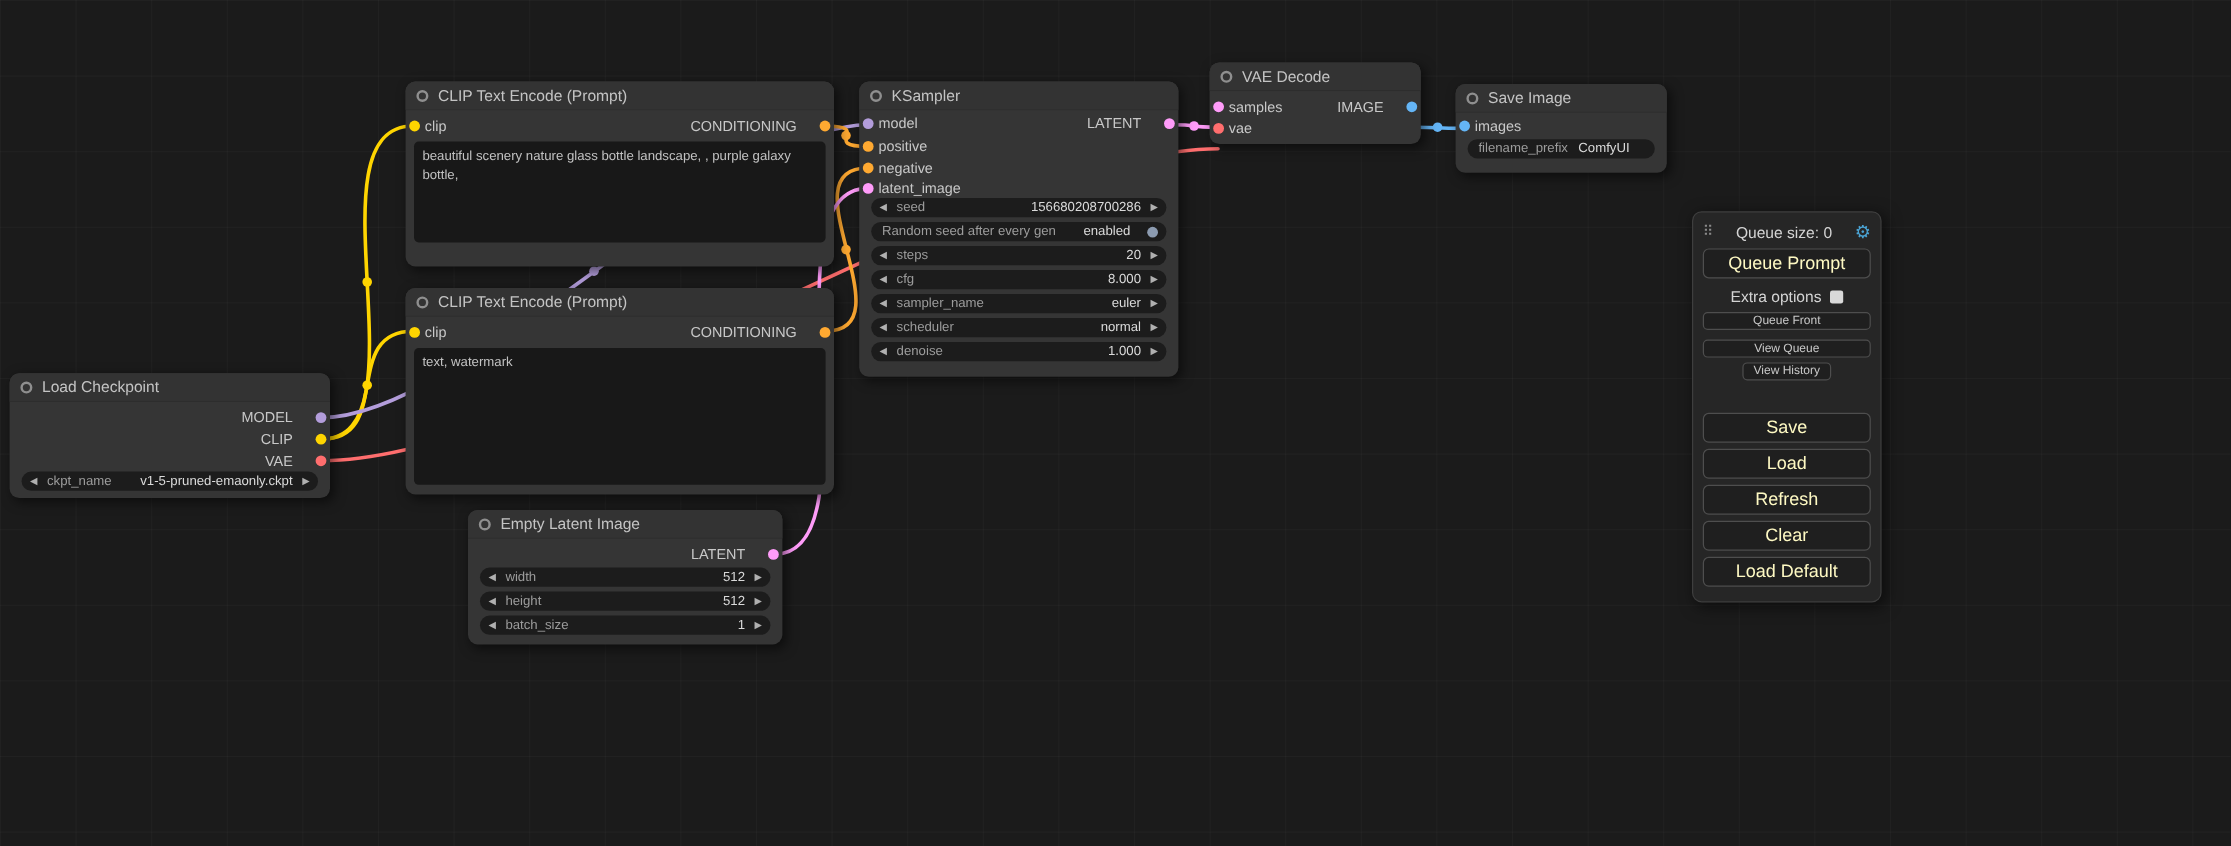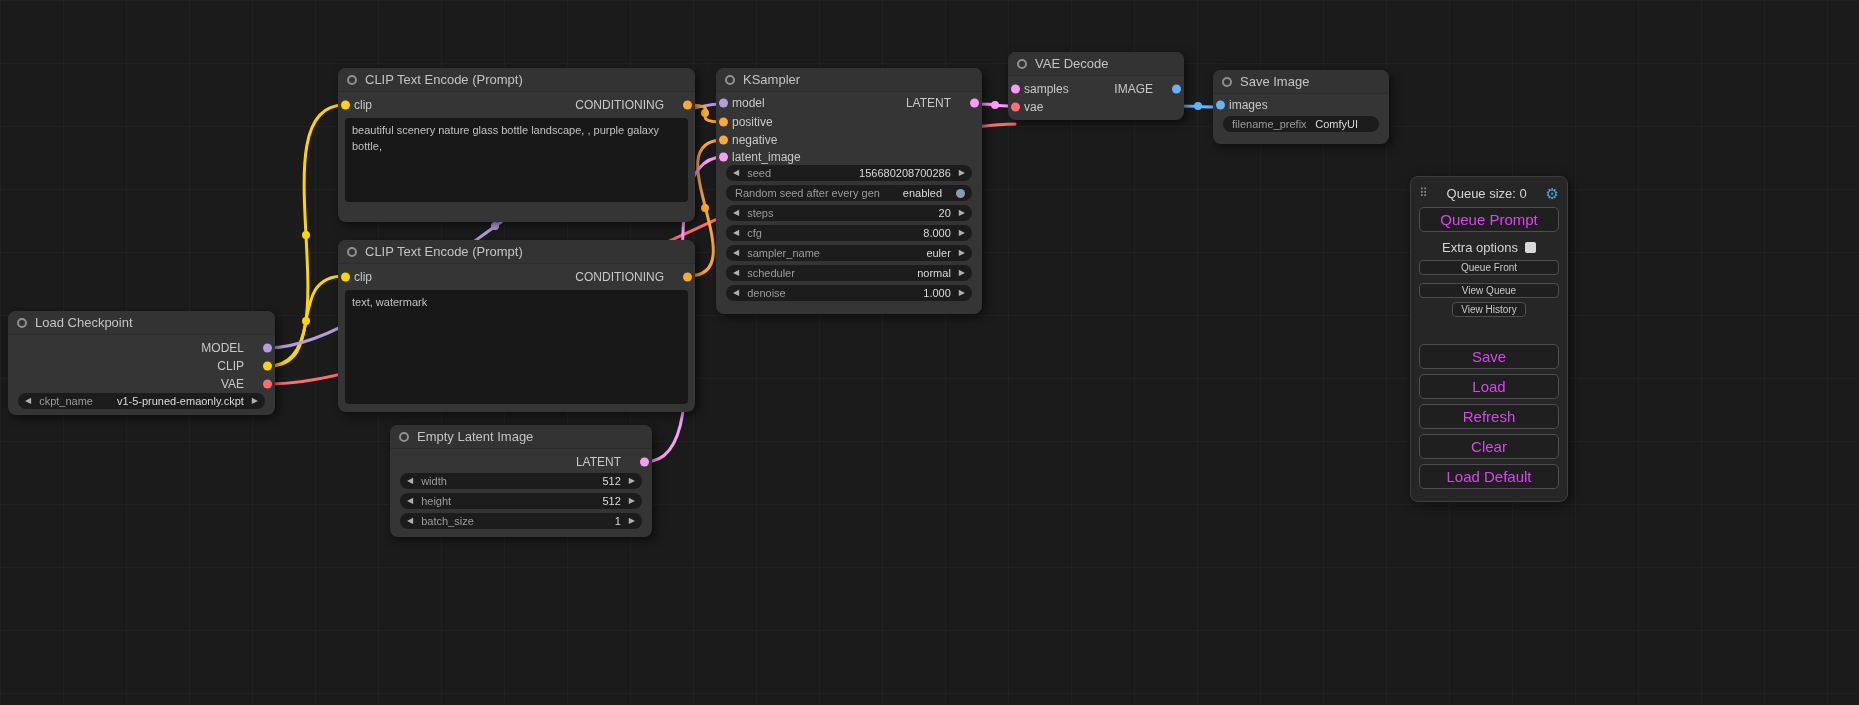--- a/index.html
+++ b/index.html
@@ -66,21 +66,21 @@
     position:absolute; left:1410px; top:176px; width:158px; z-index:5;
     background:#262626; border:1px solid #3e3e3e; border-radius:8px;
     box-shadow:3px 3px 12px rgba(0,0,0,0.55);
     padding:7px 8px 12px; color:#d4d4d4;
   }
   .menu-header { display:flex; align-items:center; justify-content:space-between; height:18px; font-size:13px; }
   .drag-handle { color:#8a8a8a; font-size:12px; cursor:move; }
   .gear { font-size:15px; cursor:pointer; line-height:1; }
   .btn {
     display:block; width:100%; background:#1f1f1f; border:1px solid #4e4e4e;
-    border-radius:5px; color:#d946ef; text-align:center; font-size:15px;
+    border-radius:5px; color:#fef9c3; text-align:center; font-size:15px;
     padding:3px 0; margin-top:5px; cursor:pointer;
     font-family:"Liberation Sans","DejaVu Sans",sans-serif;
   }
   .btn.small {
     display:inline-block; width:auto; font-size:10px; padding:1px 8px;
     border-radius:4px; margin:0; color:#c9c9c9;
   }
   .extra-row { display:flex; align-items:center; justify-content:center; gap:7px; margin:8px 0 5px; font-size:13px; }
   .checkbox { width:11px; height:11px; background:#d9d9d9; border-radius:2px; display:inline-block; cursor:pointer; }
   .small-row { display:flex; justify-content:center; gap:8px;flex-direction:column; }

